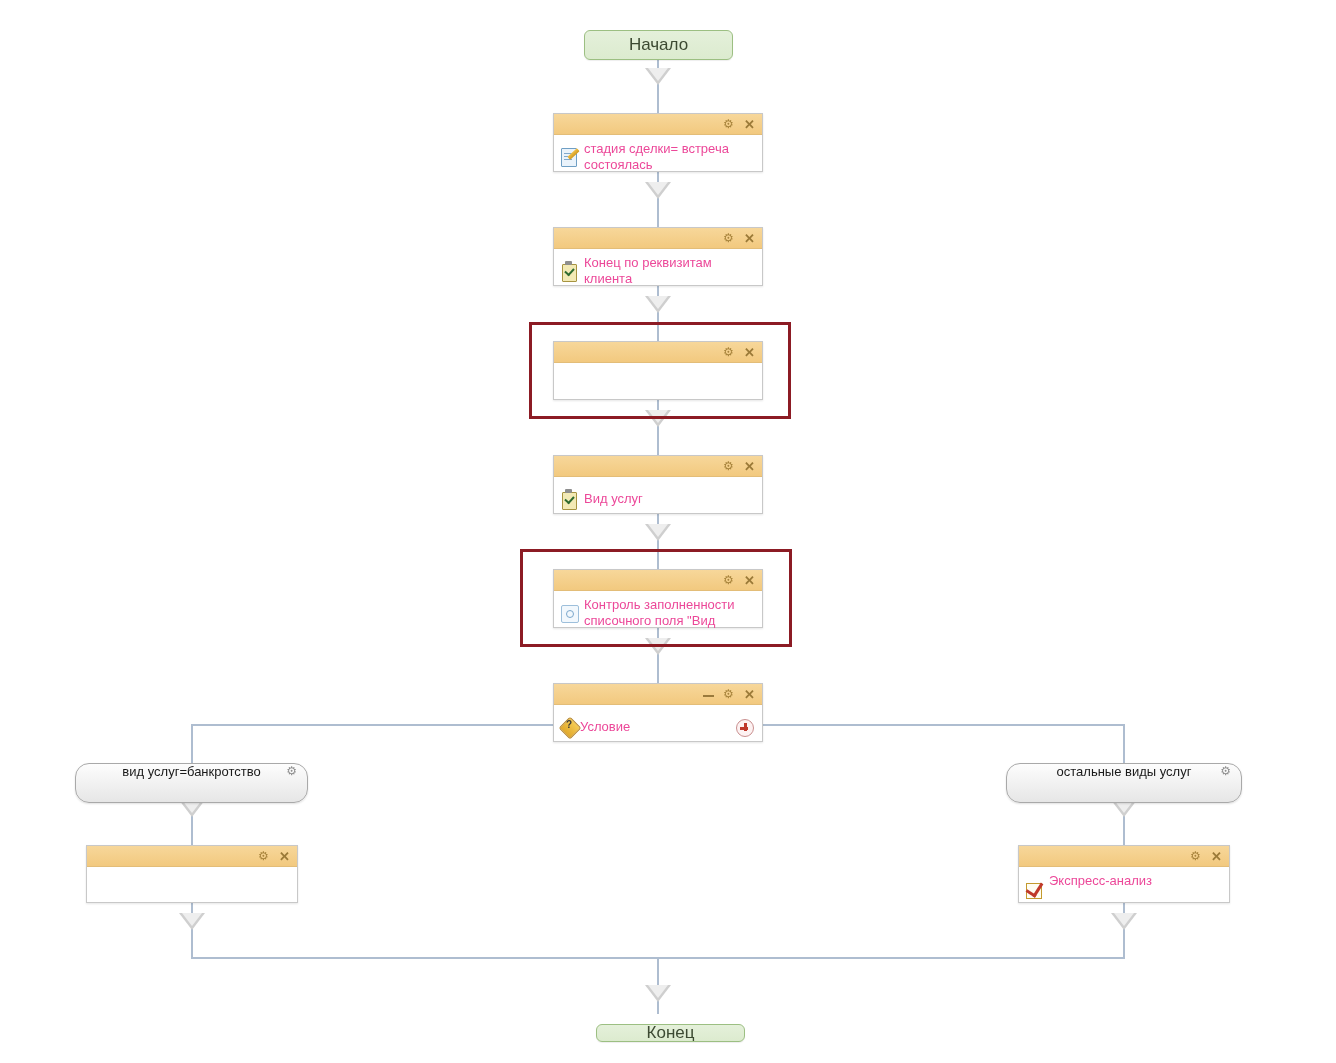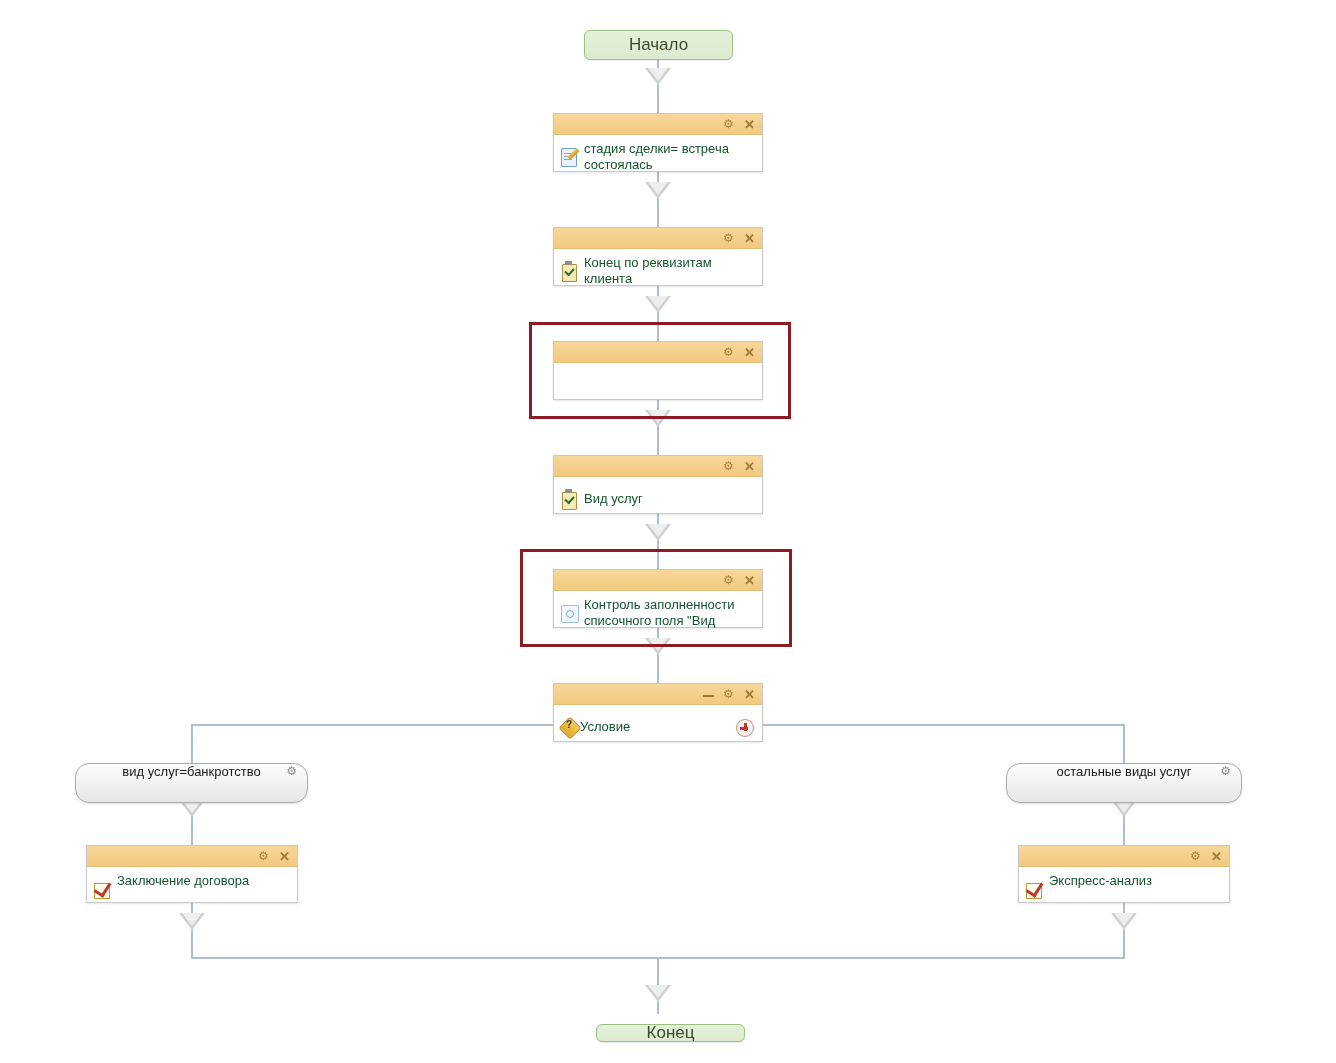--- a/index.html
+++ b/index.html
@@ -85,21 +85,21 @@
   }
   .card-body {
     position: relative;
     display: flex;
     align-items: center;
     padding: 4px 6px 4px 6px;
     min-height: 36px;
   }
   .card-label {
     font-size: 13px;
-    color: #14532d;
+    color: #ec4899;
     line-height: 16px;
     margin-left: 4px;
     white-space: pre-line;
   }
 
   
   .hd-icon {
     width: 13px;
     height: 13px;
     position: relative;
@@ -497,27 +497,20 @@
 
   <div class="card" style="left:86px; top:845px; width:212px; height:58px;">
     <div class="card-head">
       <span class="hd-icon">
           <span class="gear">⚙</span>
         </span>
       <span class="hd-icon">
           <span class="xmark">✕</span>
         </span>
     </div>
-    <div class="card-body" style="align-items:flex-start; padding-top:6px;">
-      <span class="ico" style="margin-top:6px">
-        <span class="ico-chk"></span>
-          <span class="ico-chk-tick"></span>
-      </span>
-      <span class="card-label">Заключение договора</span>
-    </div>
   </div>
 
   <div class="card" style="left:1018px; top:845px; width:212px; height:58px;">
     <div class="card-head">
       <span class="hd-icon">
           <span class="gear">⚙</span>
         </span>
       <span class="hd-icon">
           <span class="xmark">✕</span>
         </span>

